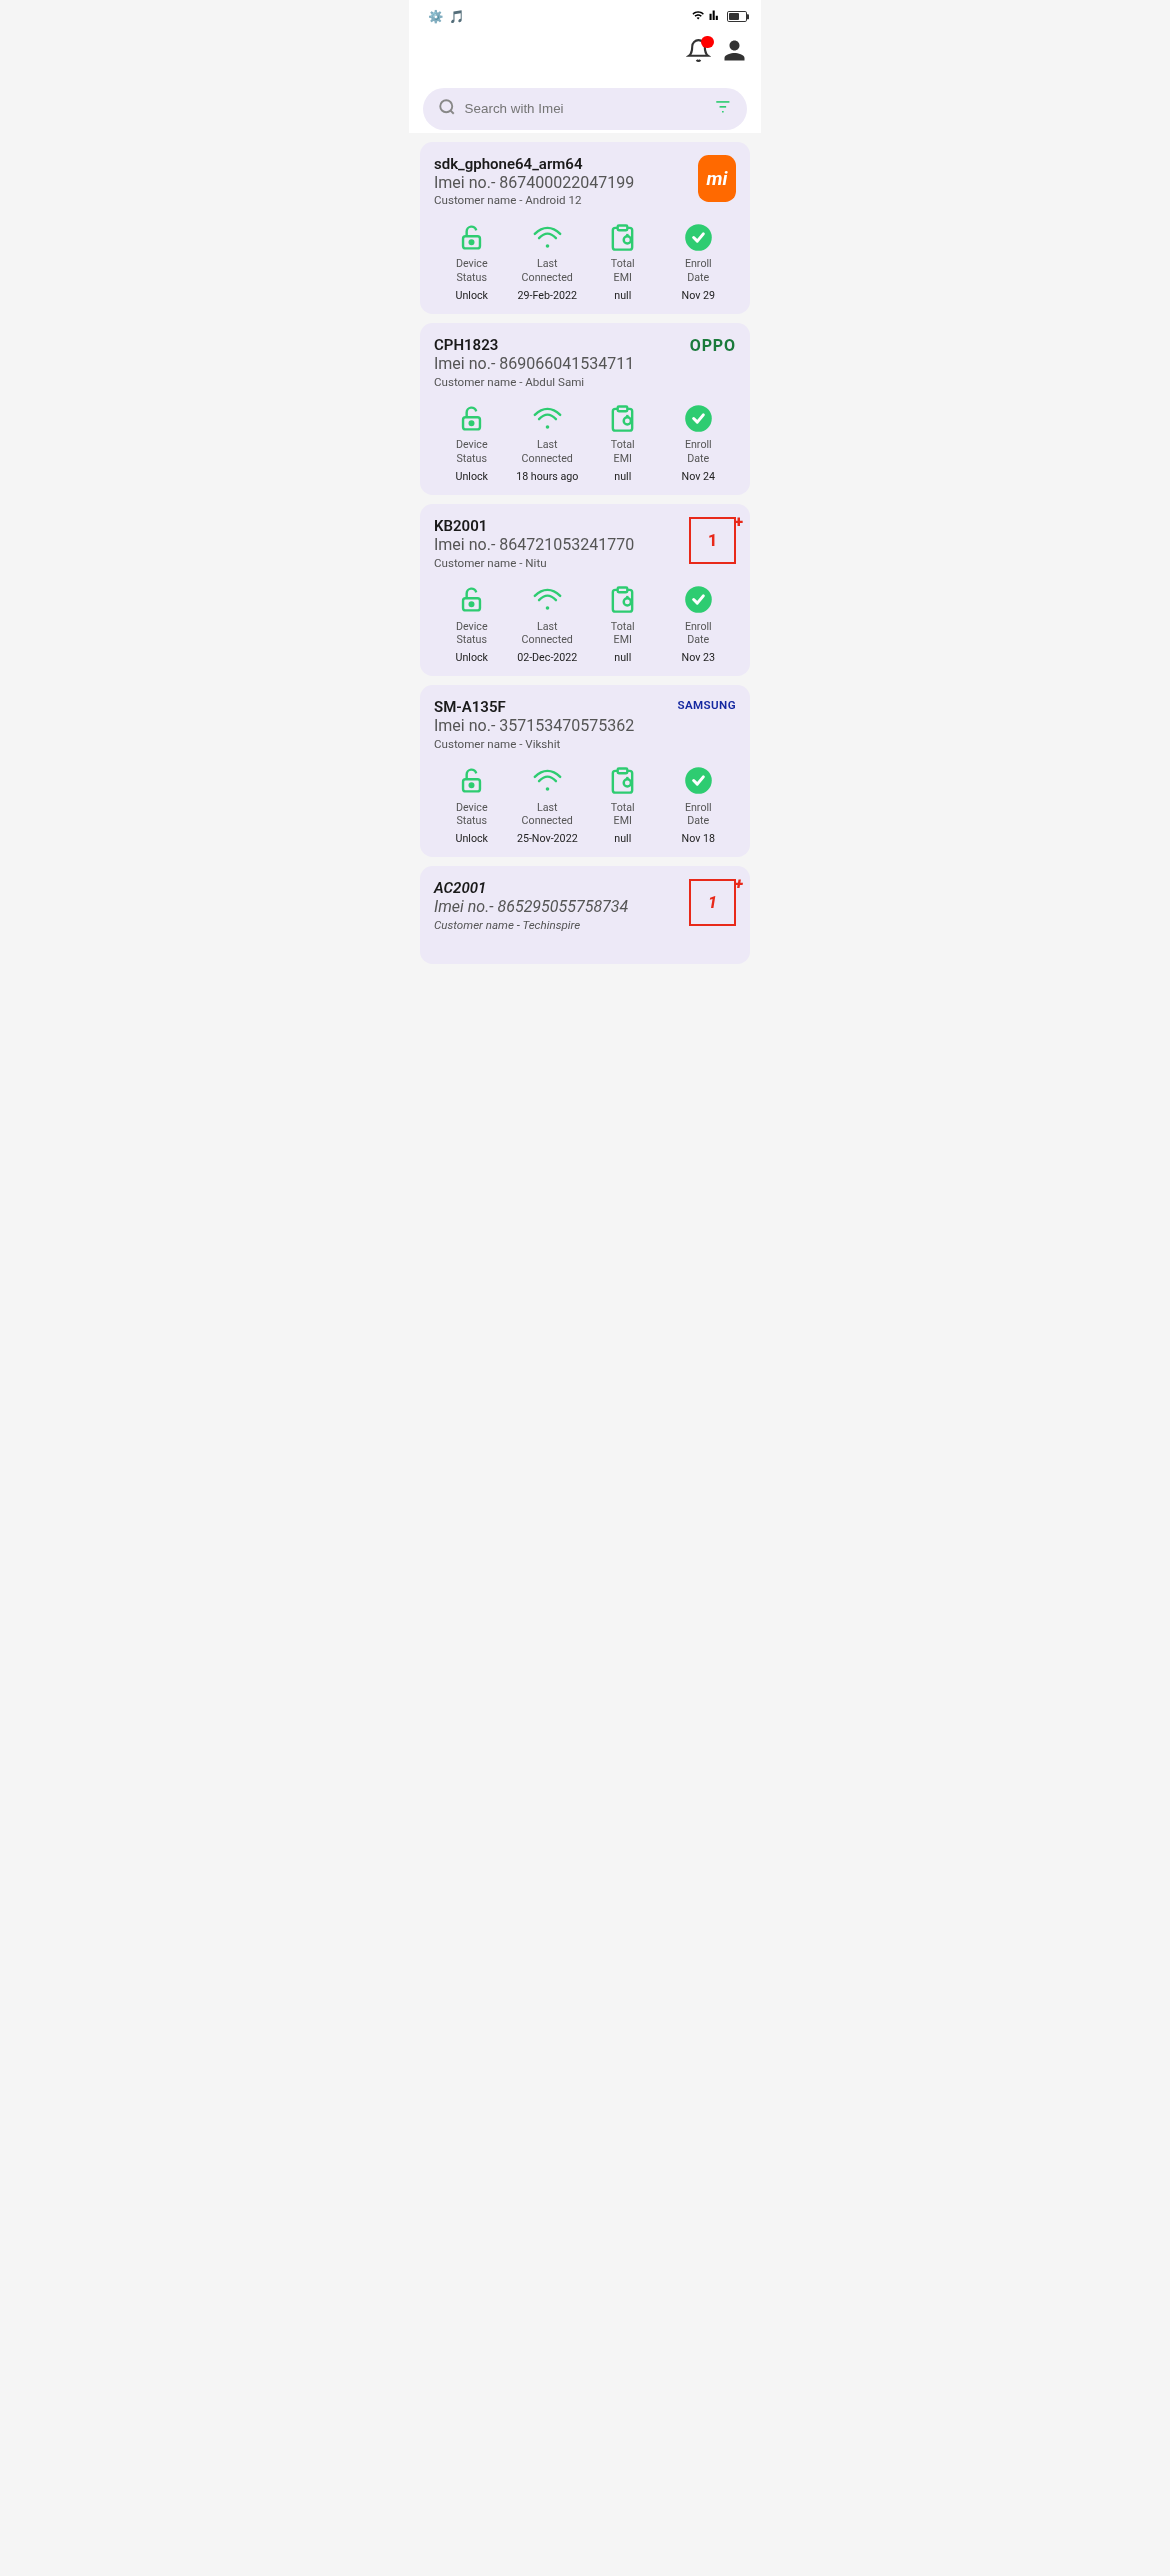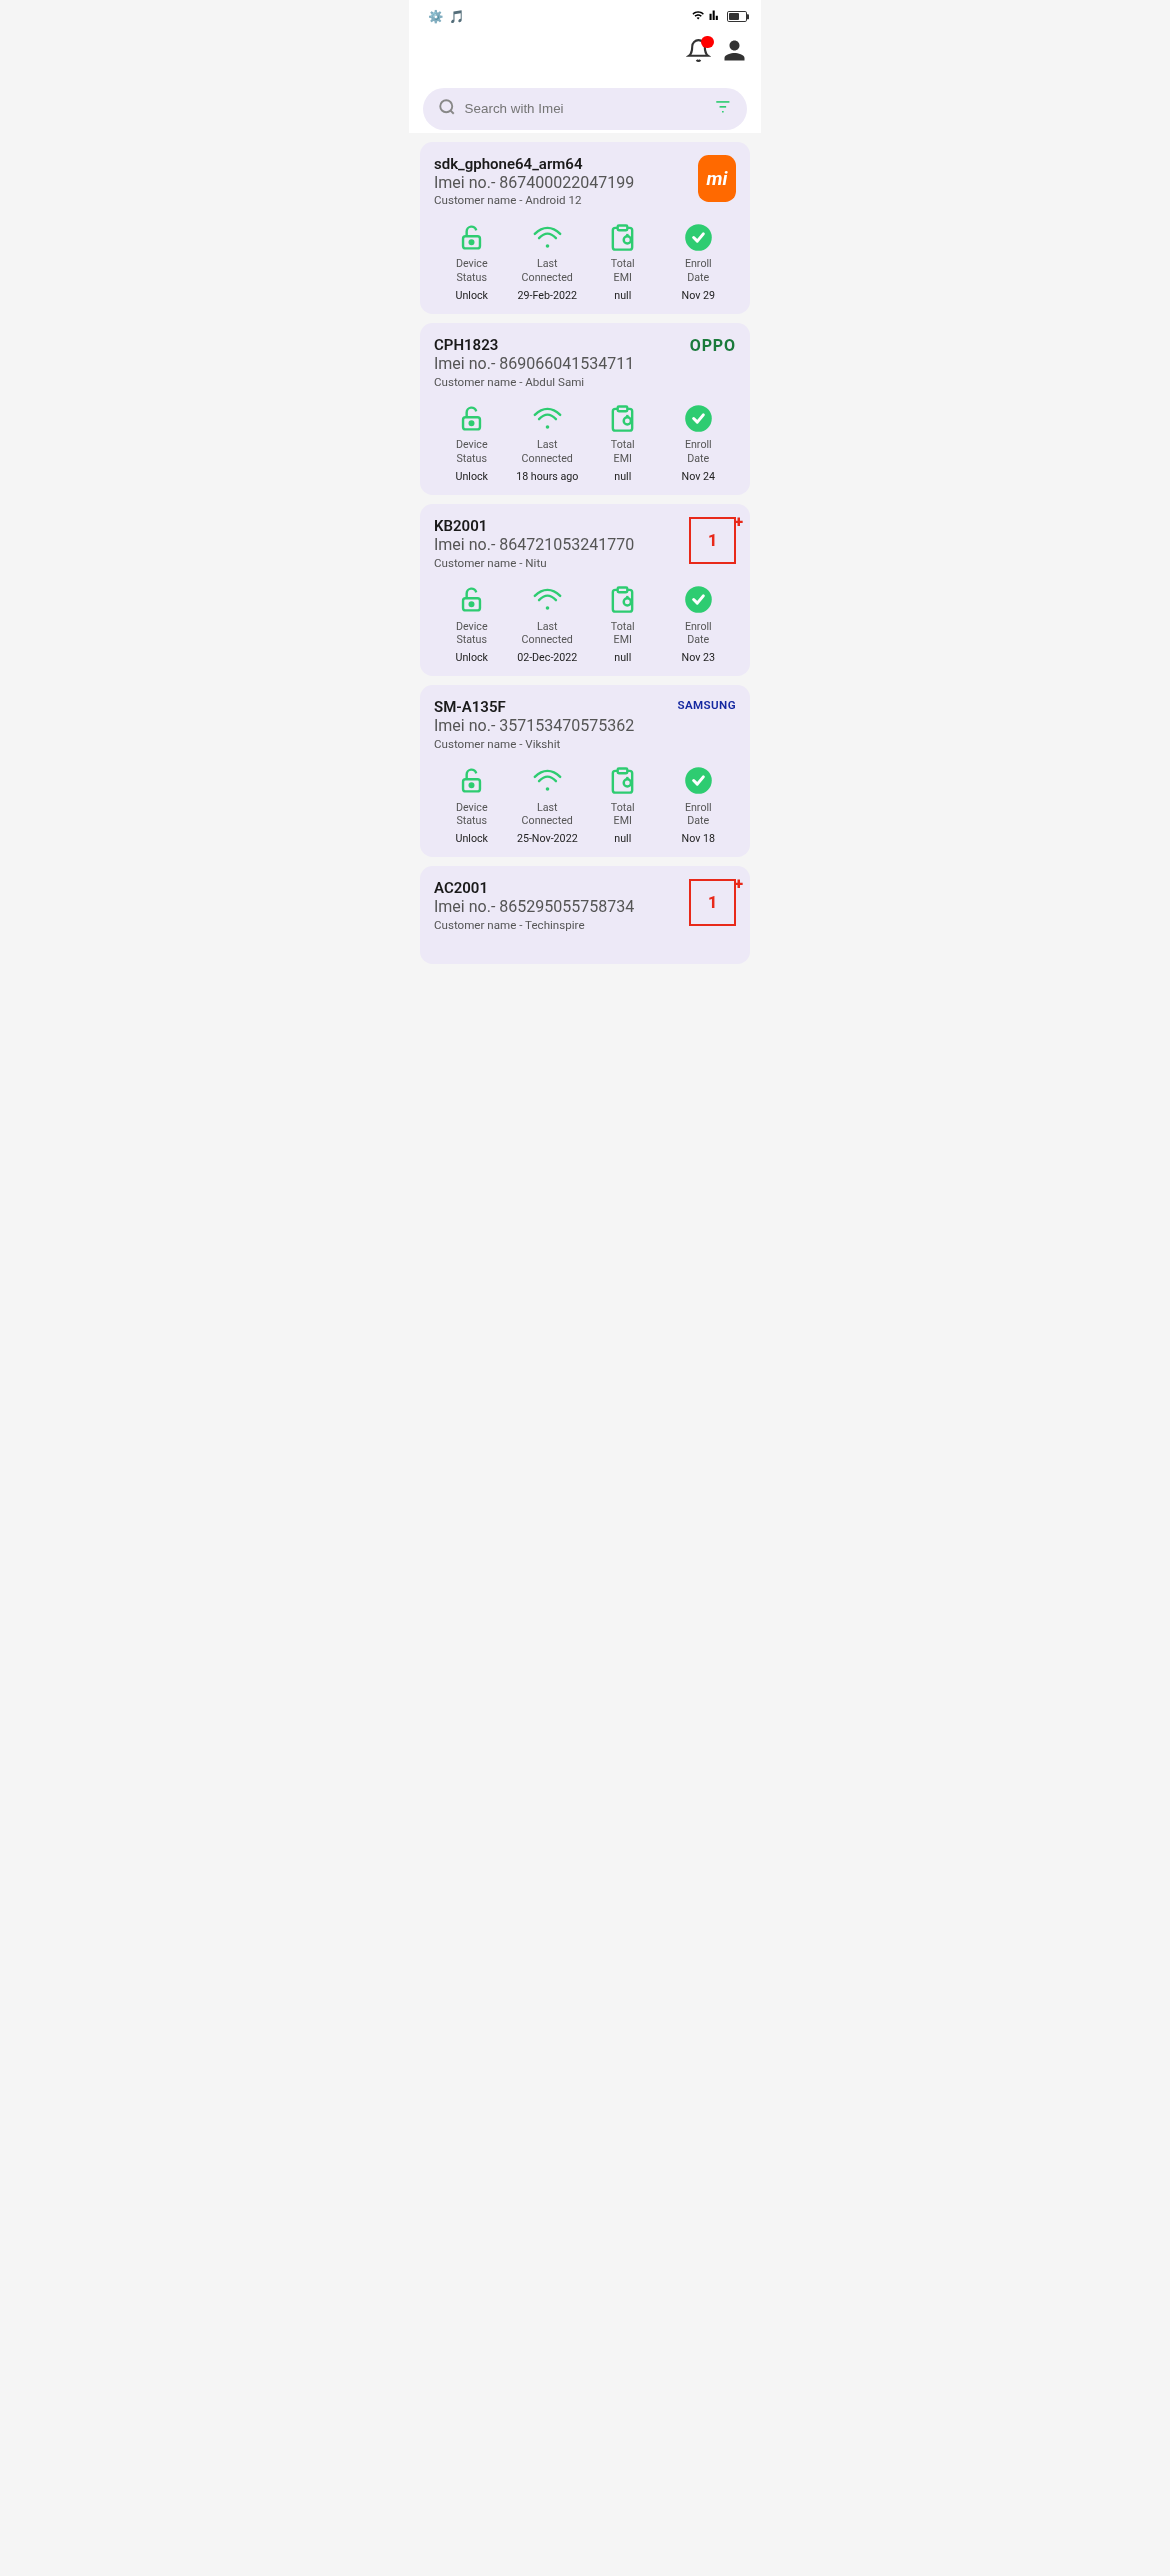--- a/index.html
+++ b/index.html
@@ -256,20 +256,21 @@
       color: #222;
       font-weight: 400;
       text-align: center;
     }
 
     
     .device-card-partial {
       background: #ede9f7;
       border-radius: 12.5px;
       padding: 12.5px 14.3px 18px;
+      font-style: italic;
     }
   </style>
 </head>
 <body>
 
 <div class="status-bar">
   <div class="status-left">
     <span></span>
     <span style="font-size:12.5px;">⚙️</span>
     <span style="font-size:12.5px;">🎵</span>

